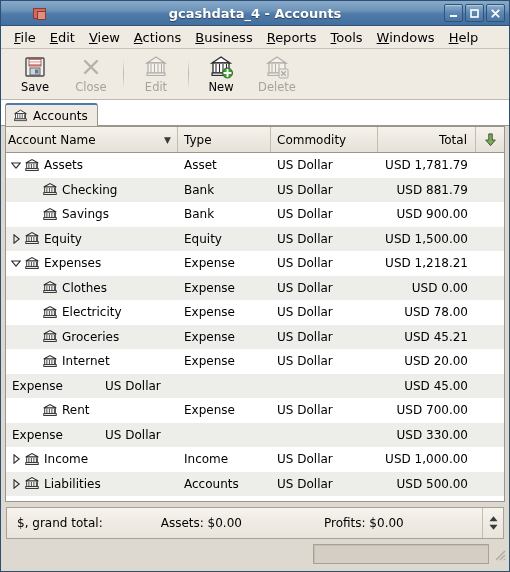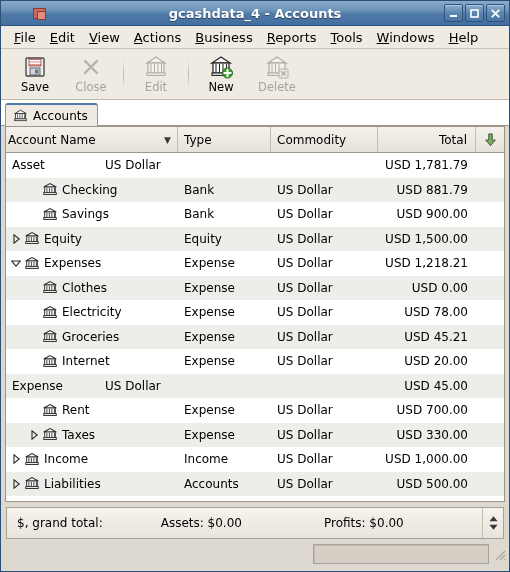--- a/index.html
+++ b/index.html
@@ -328,20 +328,34 @@
       </div>
       <div class="th c-opts">
         <svg width="13" height="14" viewBox="0 0 14 16">
           <path d="M5 1 H9 V8 H12.5 L7 14.5 L1.5 8 H5 Z" fill="#7da85e" stroke="#33512a" stroke-width="1"></path>
         </svg>
       </div>
     </div>
 
     <div class="tbody" id="tree-body">
         <div class="row">
+          <div class="cell c-name">
+            <span class="expander">
+              <svg width="10" height="10" viewBox="0 0 10 10">
+                <path d="M0.8 3 H9.2 L5 8.2 Z" fill="none" stroke="#2c2c2c" stroke-width="1.1"></path>
+              </svg>
+            </span>
+            <svg class="acct-icon" viewBox="0 0 24 24">
+              <path d="M2 8 L12 2.5 L22 8 Z" fill="#fff" stroke="#2c2c2c" stroke-width="1.7"></path>
+              <rect x="3.5" y="8" width="17" height="9" fill="#fff" stroke="#2c2c2c" stroke-width="1.5"></rect>
+              <path d="M7 9.5 V16 M11 9.5 V16 M15 9.5 V16 M19 9.5 V16" stroke="#2c2c2c" stroke-width="1.4"></path>
+              <rect x="2" y="17" width="20" height="3" fill="#fff" stroke="#2c2c2c" stroke-width="1.5"></rect>
+            </svg>
+            <span class="name-txt">Assets</span>
+          </div>
           <div class="cell c-type">
             <span>Asset</span>
           </div>
           <div class="cell c-comm">
             <span>US Dollar</span>
           </div>
           <div class="cell c-total">
             <span>USD 1,781.79</span>
           </div>
           <div class="cell c-opts"></div>
@@ -565,35 +579,20 @@
           </div>
           <div class="cell c-comm">
             <span>US Dollar</span>
           </div>
           <div class="cell c-total">
             <span>USD 700.00</span>
           </div>
           <div class="cell c-opts"></div>
         </div>
         <div class="row alt">
-          <div class="cell c-name">
-            <span class="indent"></span>
-            <span class="expander">
-              <svg width="10" height="10" viewBox="0 0 10 10">
-                <path d="M3 0.8 V9.2 L8.2 5 Z" fill="none" stroke="#2c2c2c" stroke-width="1.1"></path>
-              </svg>
-            </span>
-            <svg class="acct-icon" viewBox="0 0 24 24">
-              <path d="M2 8 L12 2.5 L22 8 Z" fill="#fff" stroke="#2c2c2c" stroke-width="1.7"></path>
-              <rect x="3.5" y="8" width="17" height="9" fill="#fff" stroke="#2c2c2c" stroke-width="1.5"></rect>
-              <path d="M7 9.5 V16 M11 9.5 V16 M15 9.5 V16 M19 9.5 V16" stroke="#2c2c2c" stroke-width="1.4"></path>
-              <rect x="2" y="17" width="20" height="3" fill="#fff" stroke="#2c2c2c" stroke-width="1.5"></rect>
-            </svg>
-            <span class="name-txt">Taxes</span>
-          </div>
           <div class="cell c-type">
             <span>Expense</span>
           </div>
           <div class="cell c-comm">
             <span>US Dollar</span>
           </div>
           <div class="cell c-total">
             <span>USD 330.00</span>
           </div>
           <div class="cell c-opts"></div>

